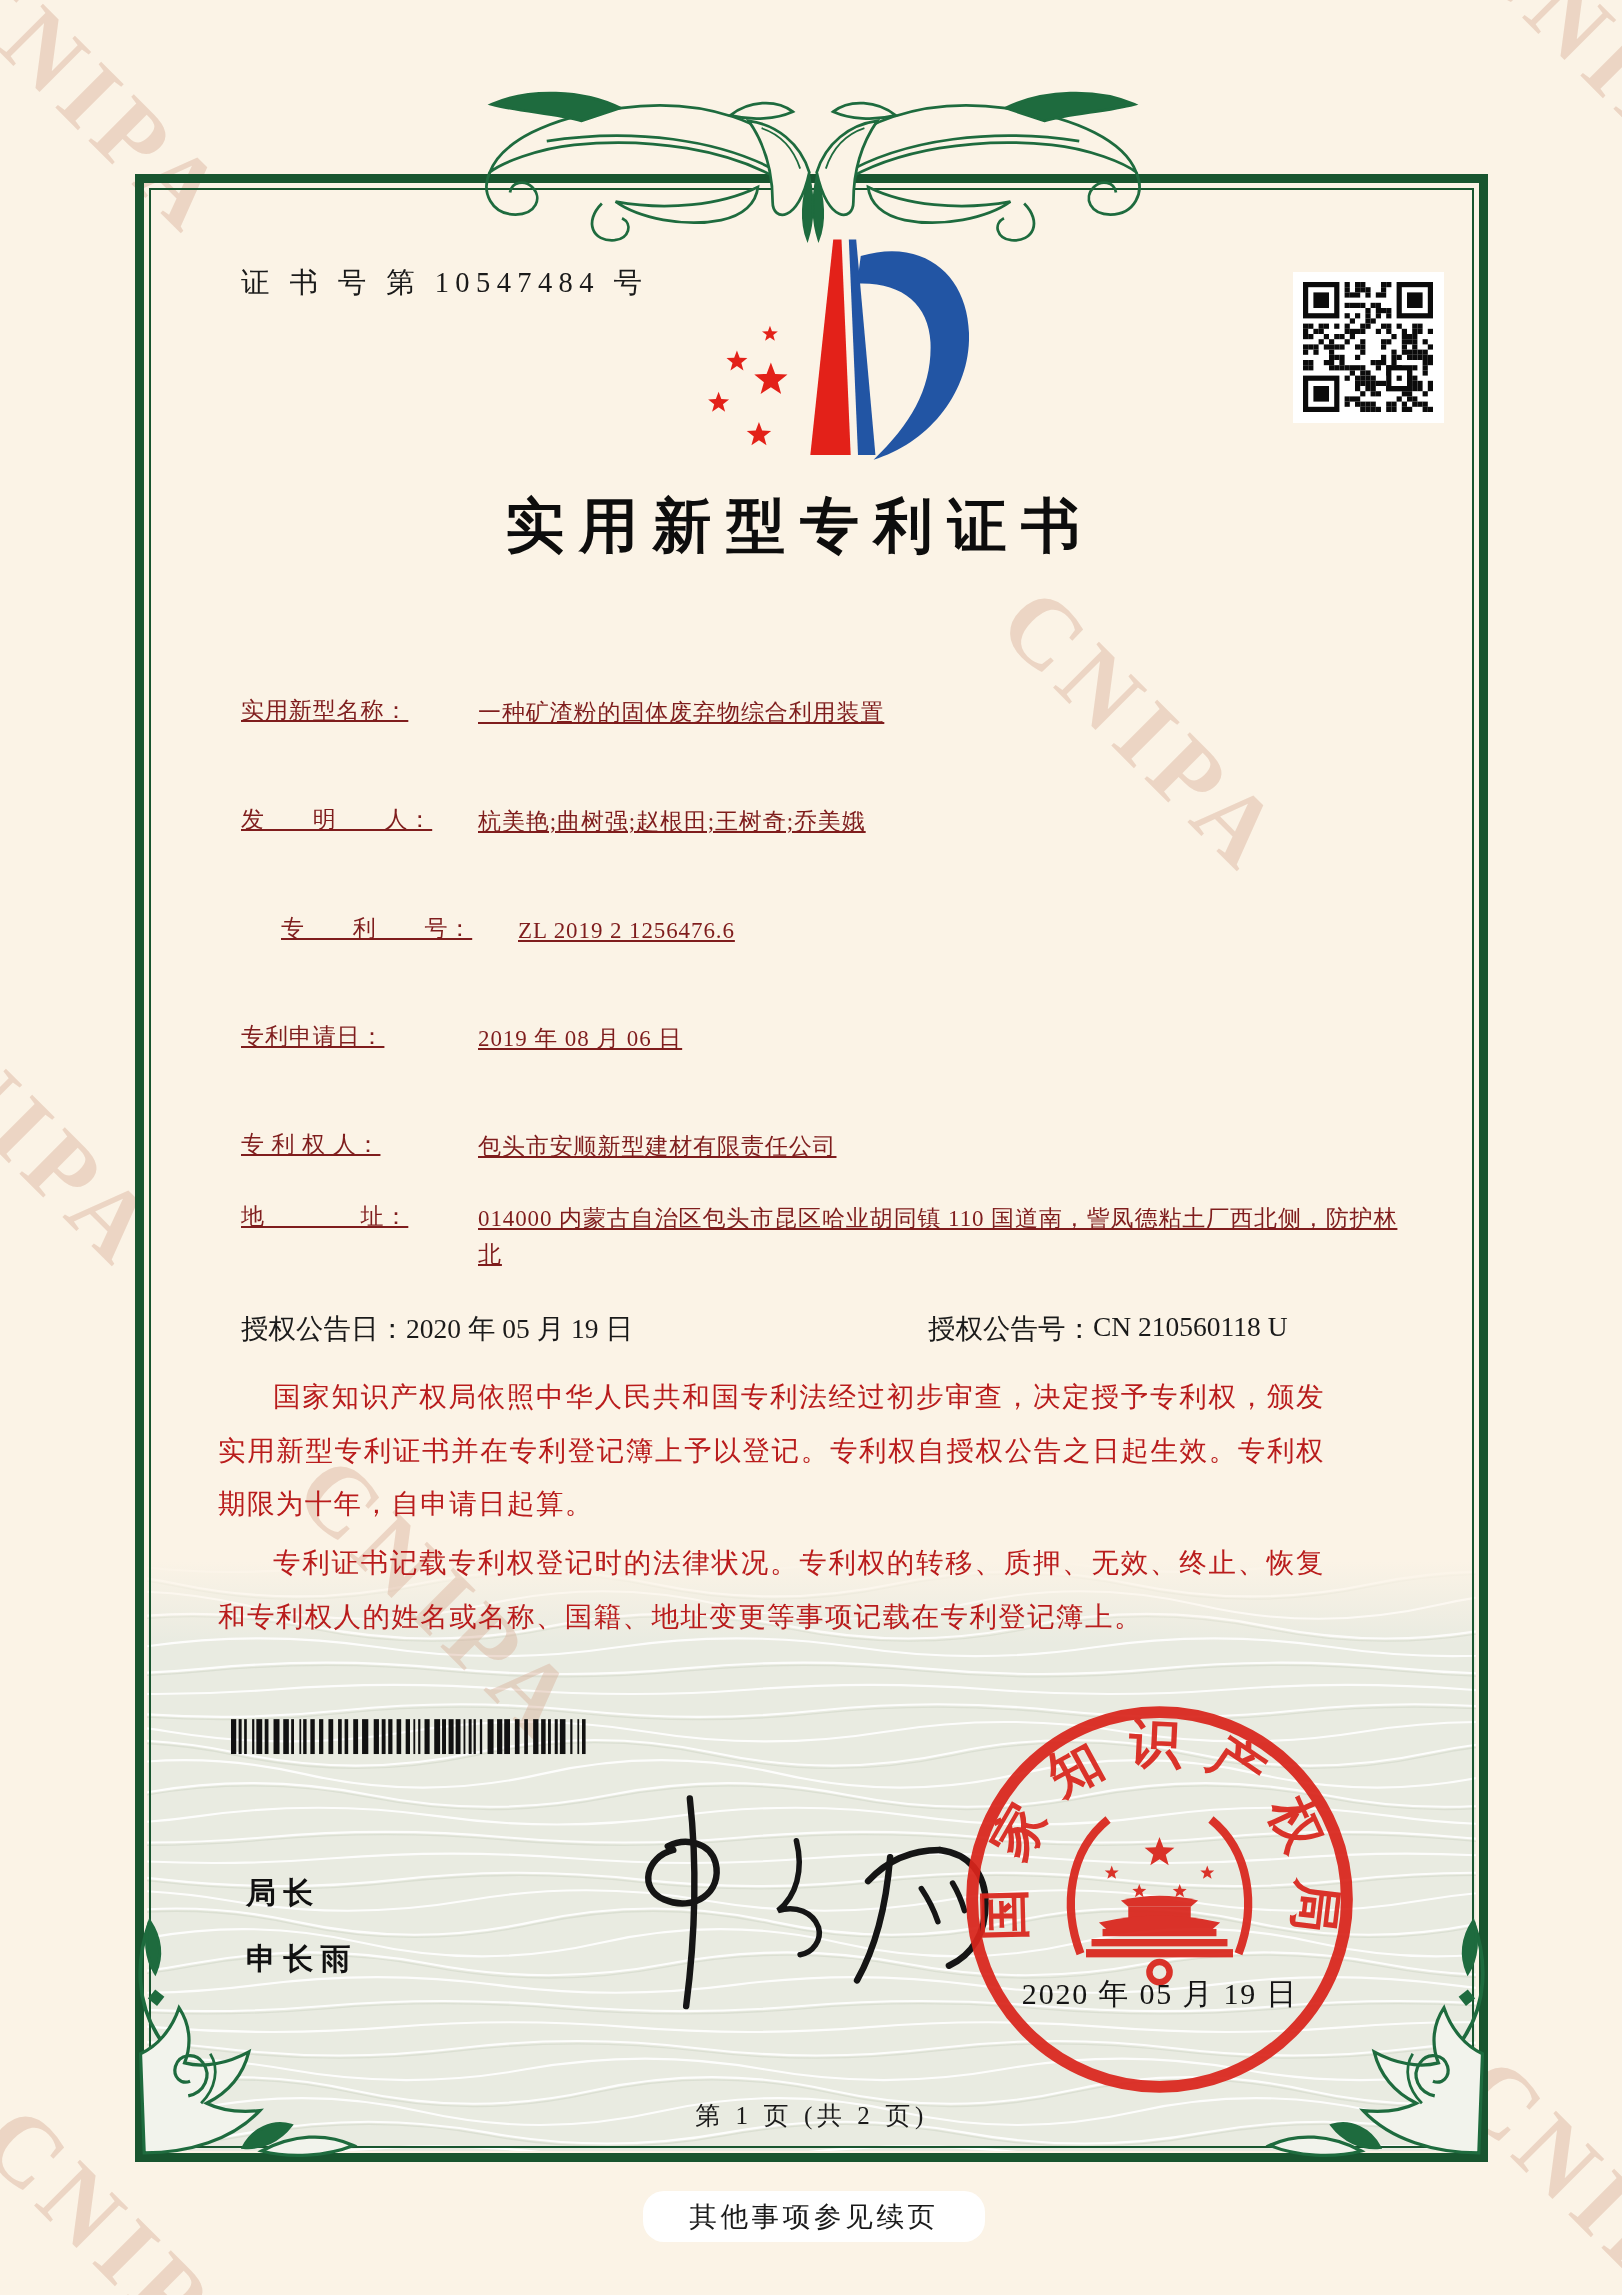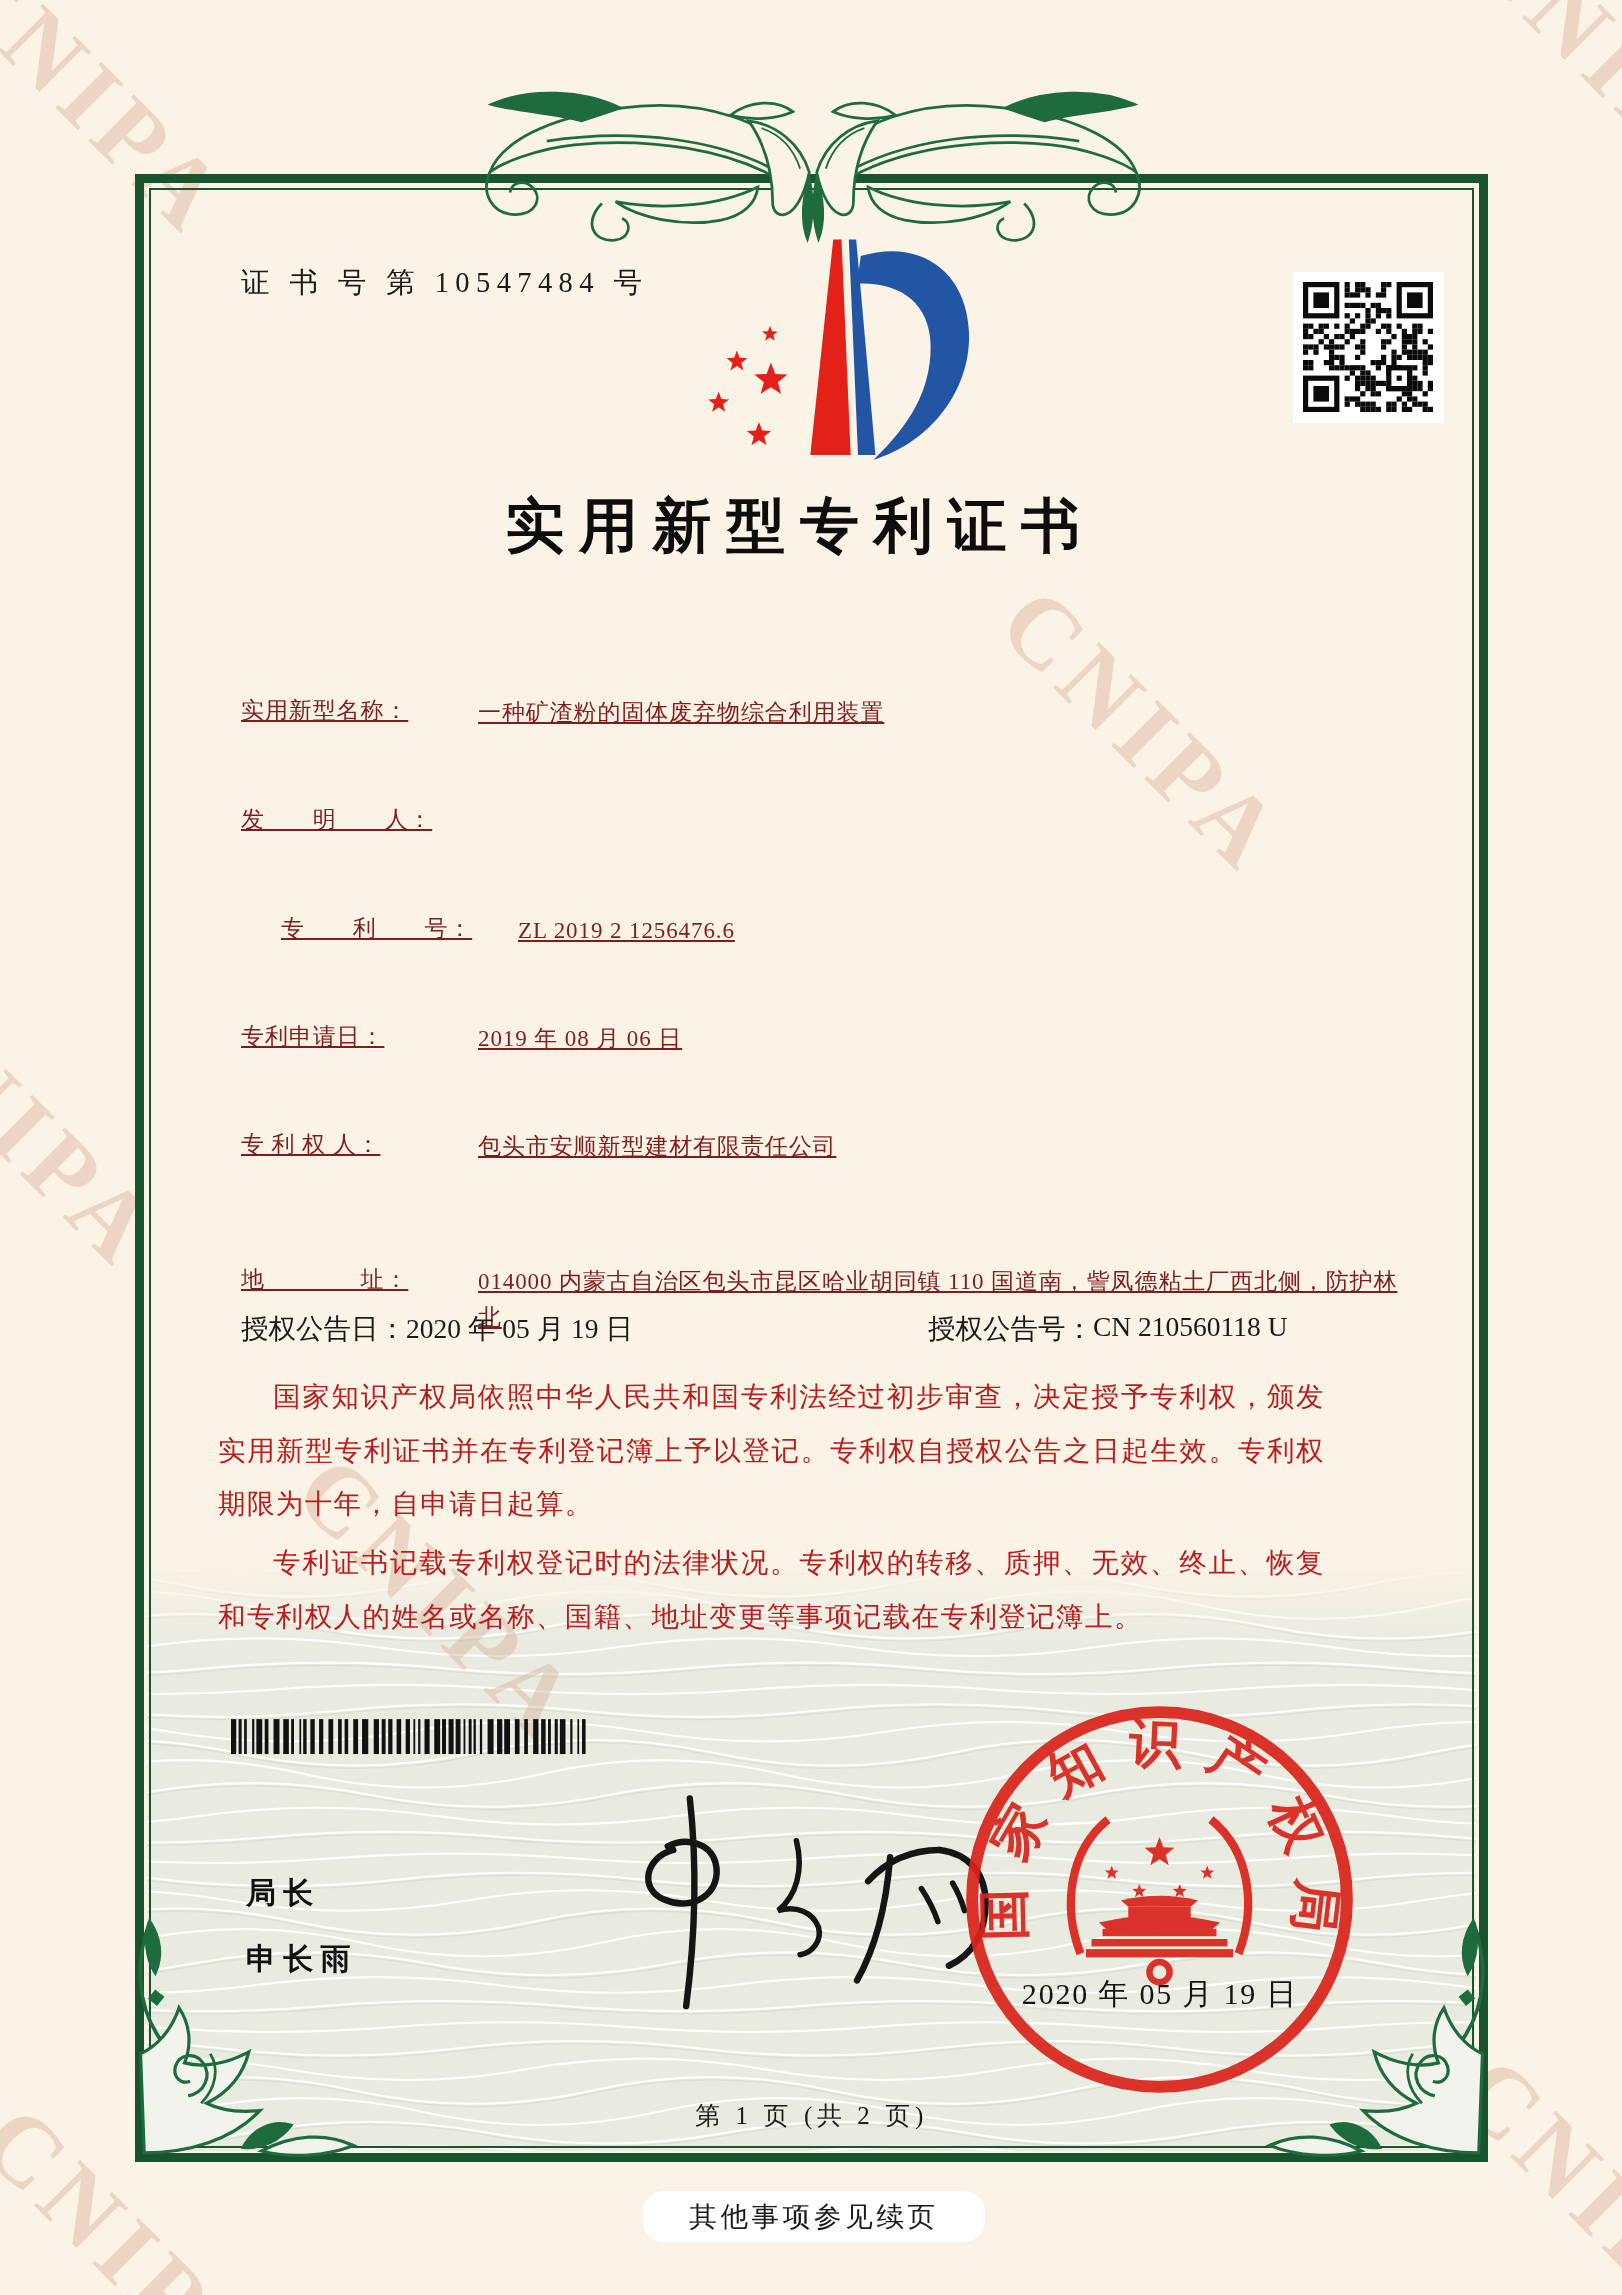--- a/index.html
+++ b/index.html
@@ -402,34 +402,35 @@
 </div>
 
 <div class="abs title">实用新型专利证书</div>
 
 <div class="abs field" style="top:695px;">
   <span class="lbl">实用新型名称：</span>
   <span class="val">一种矿渣粉的固体废弃物综合利用装置</span>
 </div>
 <div class="abs field" style="top:804px;">
   <span class="lbl">发　　明　　人：</span>
+  <span class="val">杭美艳;曲树强;赵根田;王树奇;乔美娥</span>
 </div>
 <div class="abs field" style="top:913px;margin-left:40px;">
   <span class="lbl">专　　利　　号：</span>
   <span class="val">ZL 2019 2 1256476.6</span>
 </div>
 <div class="abs field" style="top:1021px;">
   <span class="lbl">专利申请日：</span>
   <span class="val">2019 年 08 月 06 日</span>
 </div>
 <div class="abs field" style="top:1129px;">
   <span class="lbl">专 利 权 人：</span>
   <span class="val">包头市安顺新型建材有限责任公司</span>
 </div>
-<div class="abs field" style="top:1264px;">
+<div class="abs field" style="top:1201px;">
   <span class="lbl">地　　　　址：</span>
   <span class="val" style="width:923px;">014000 内蒙古自治区包头市昆区哈业胡同镇 110 国道南，訾凤德粘土厂西北侧，防护林北</span>
 </div>
 <div class="abs" style="left:241px;top:1311px;width:1139px;height:40px;z-index:5;">
   <span class="grant-pair" style="left:0;">
     <span>授权公告日：</span>
     <span>2020 年 05 月 19 日</span>
   </span>
   <span class="grant-pair" style="left:687px;">
     <span>授权公告号：</span>

